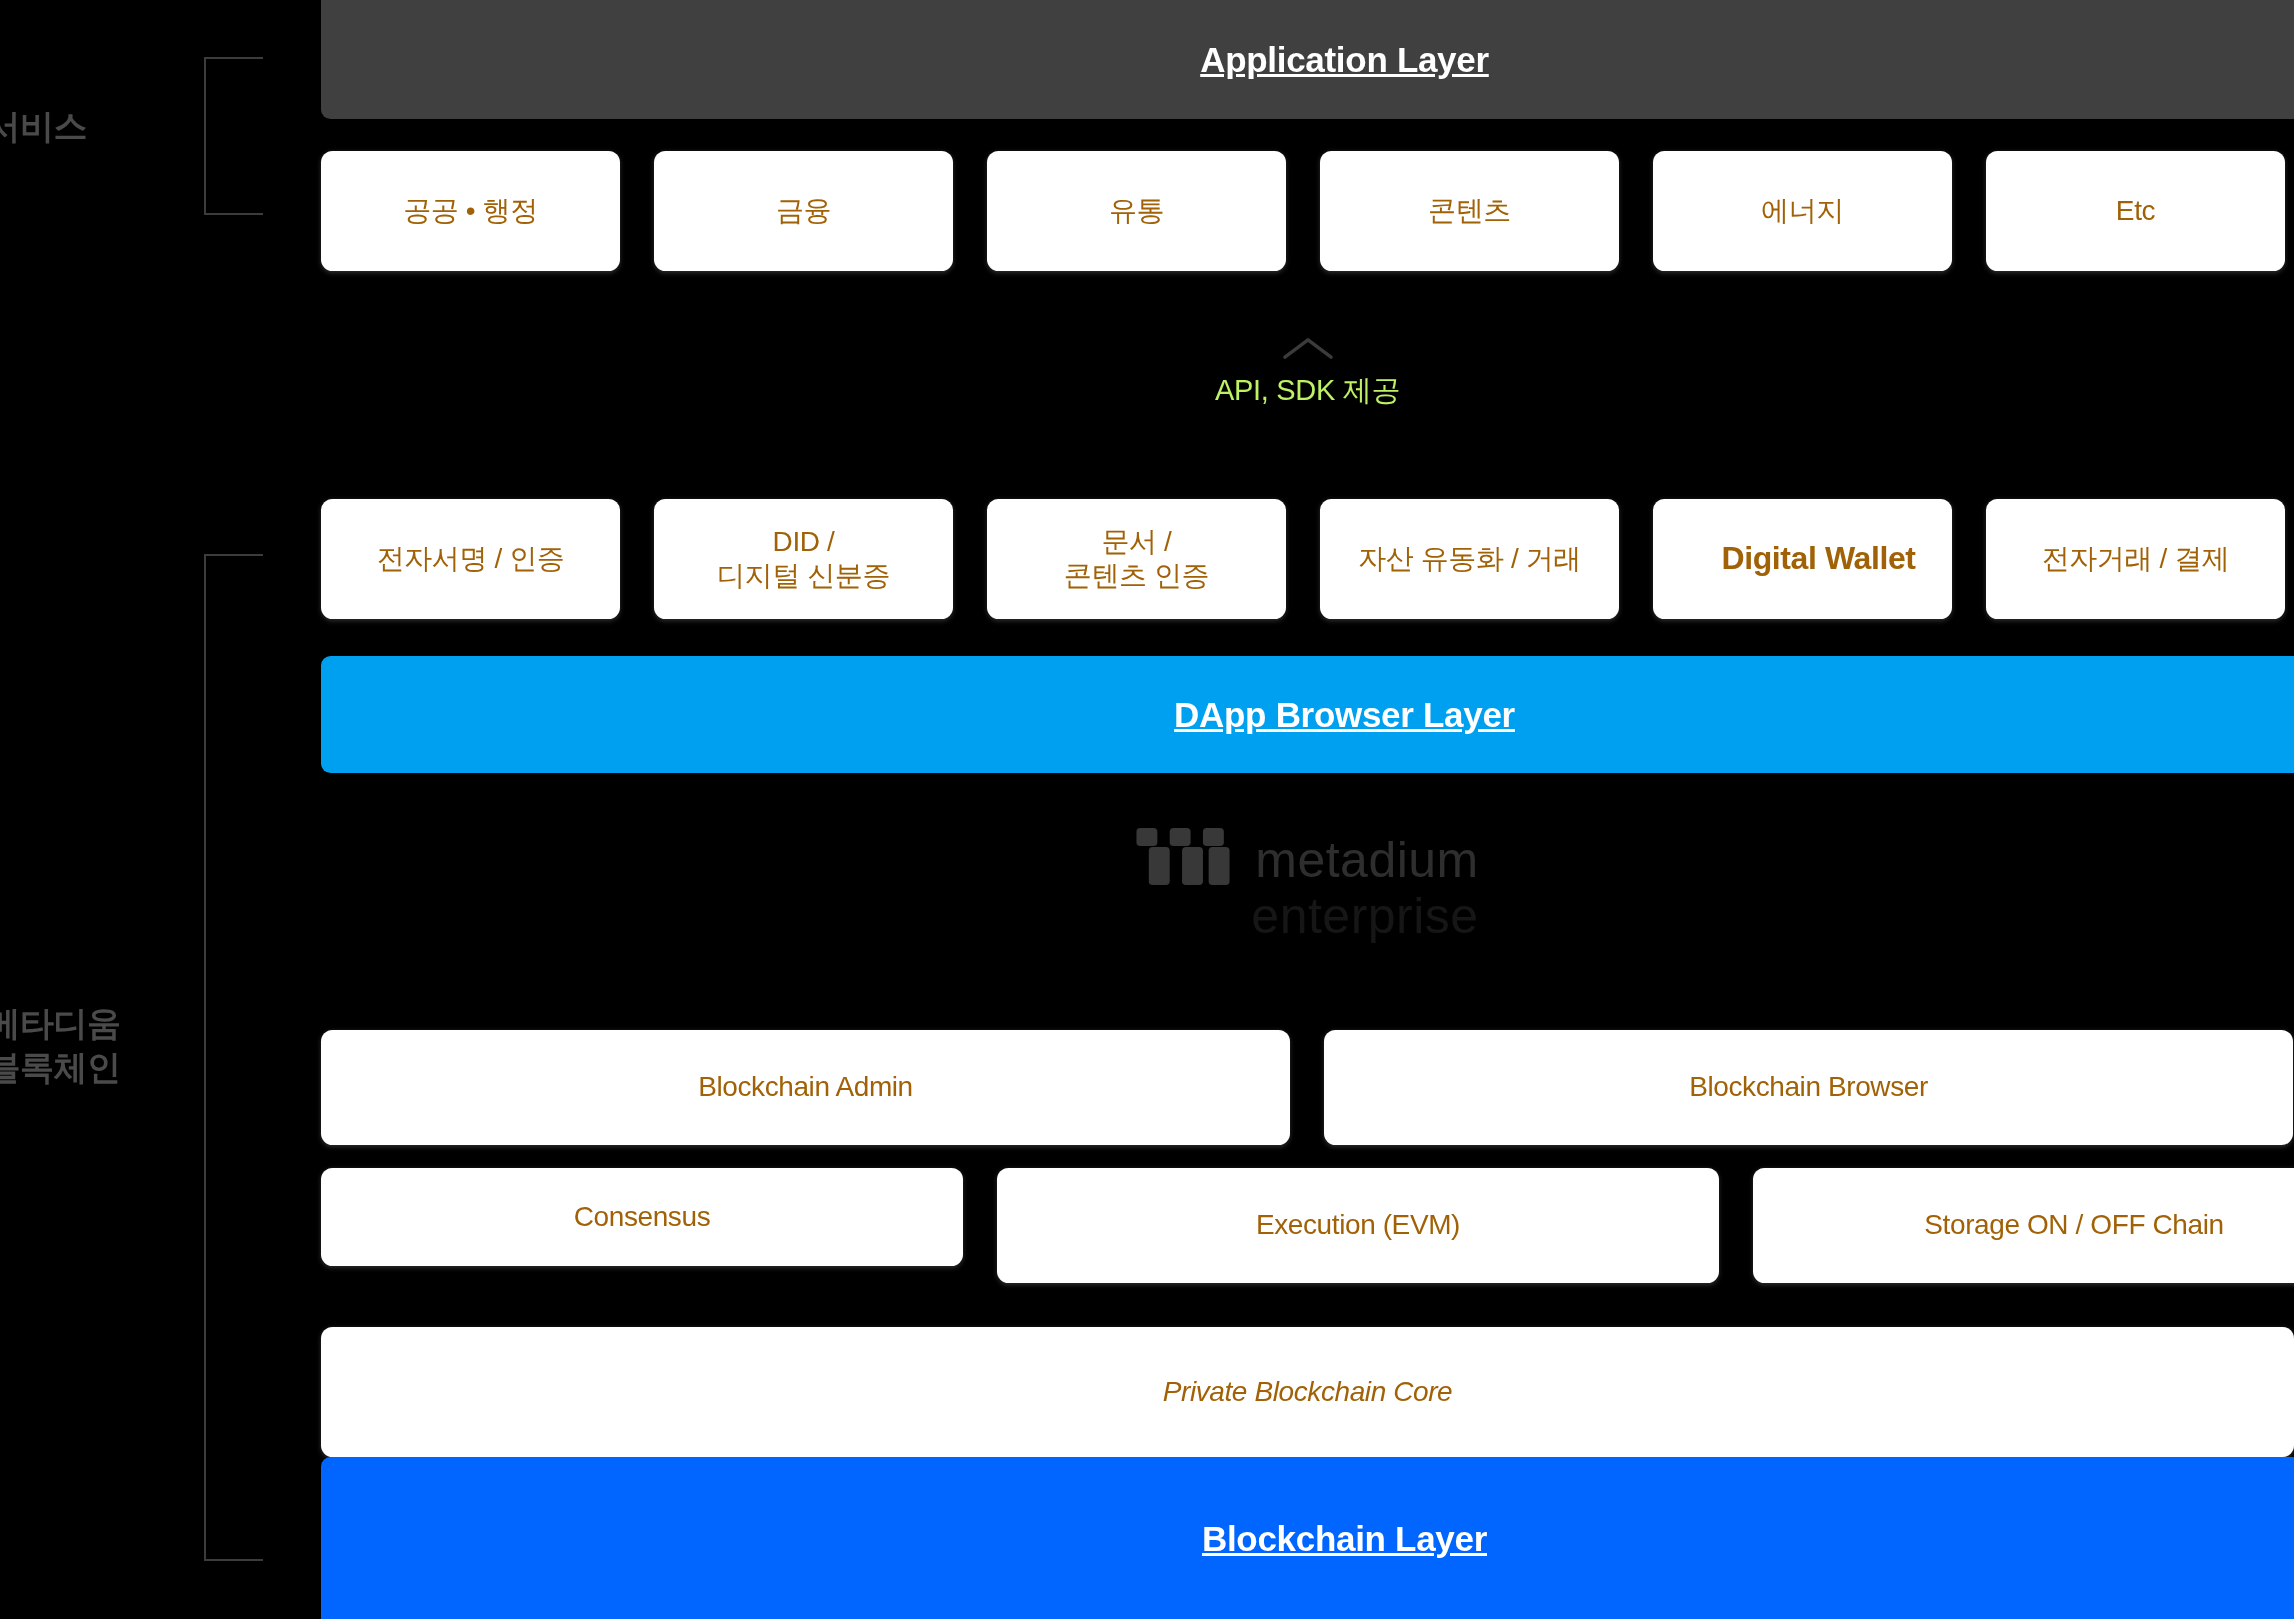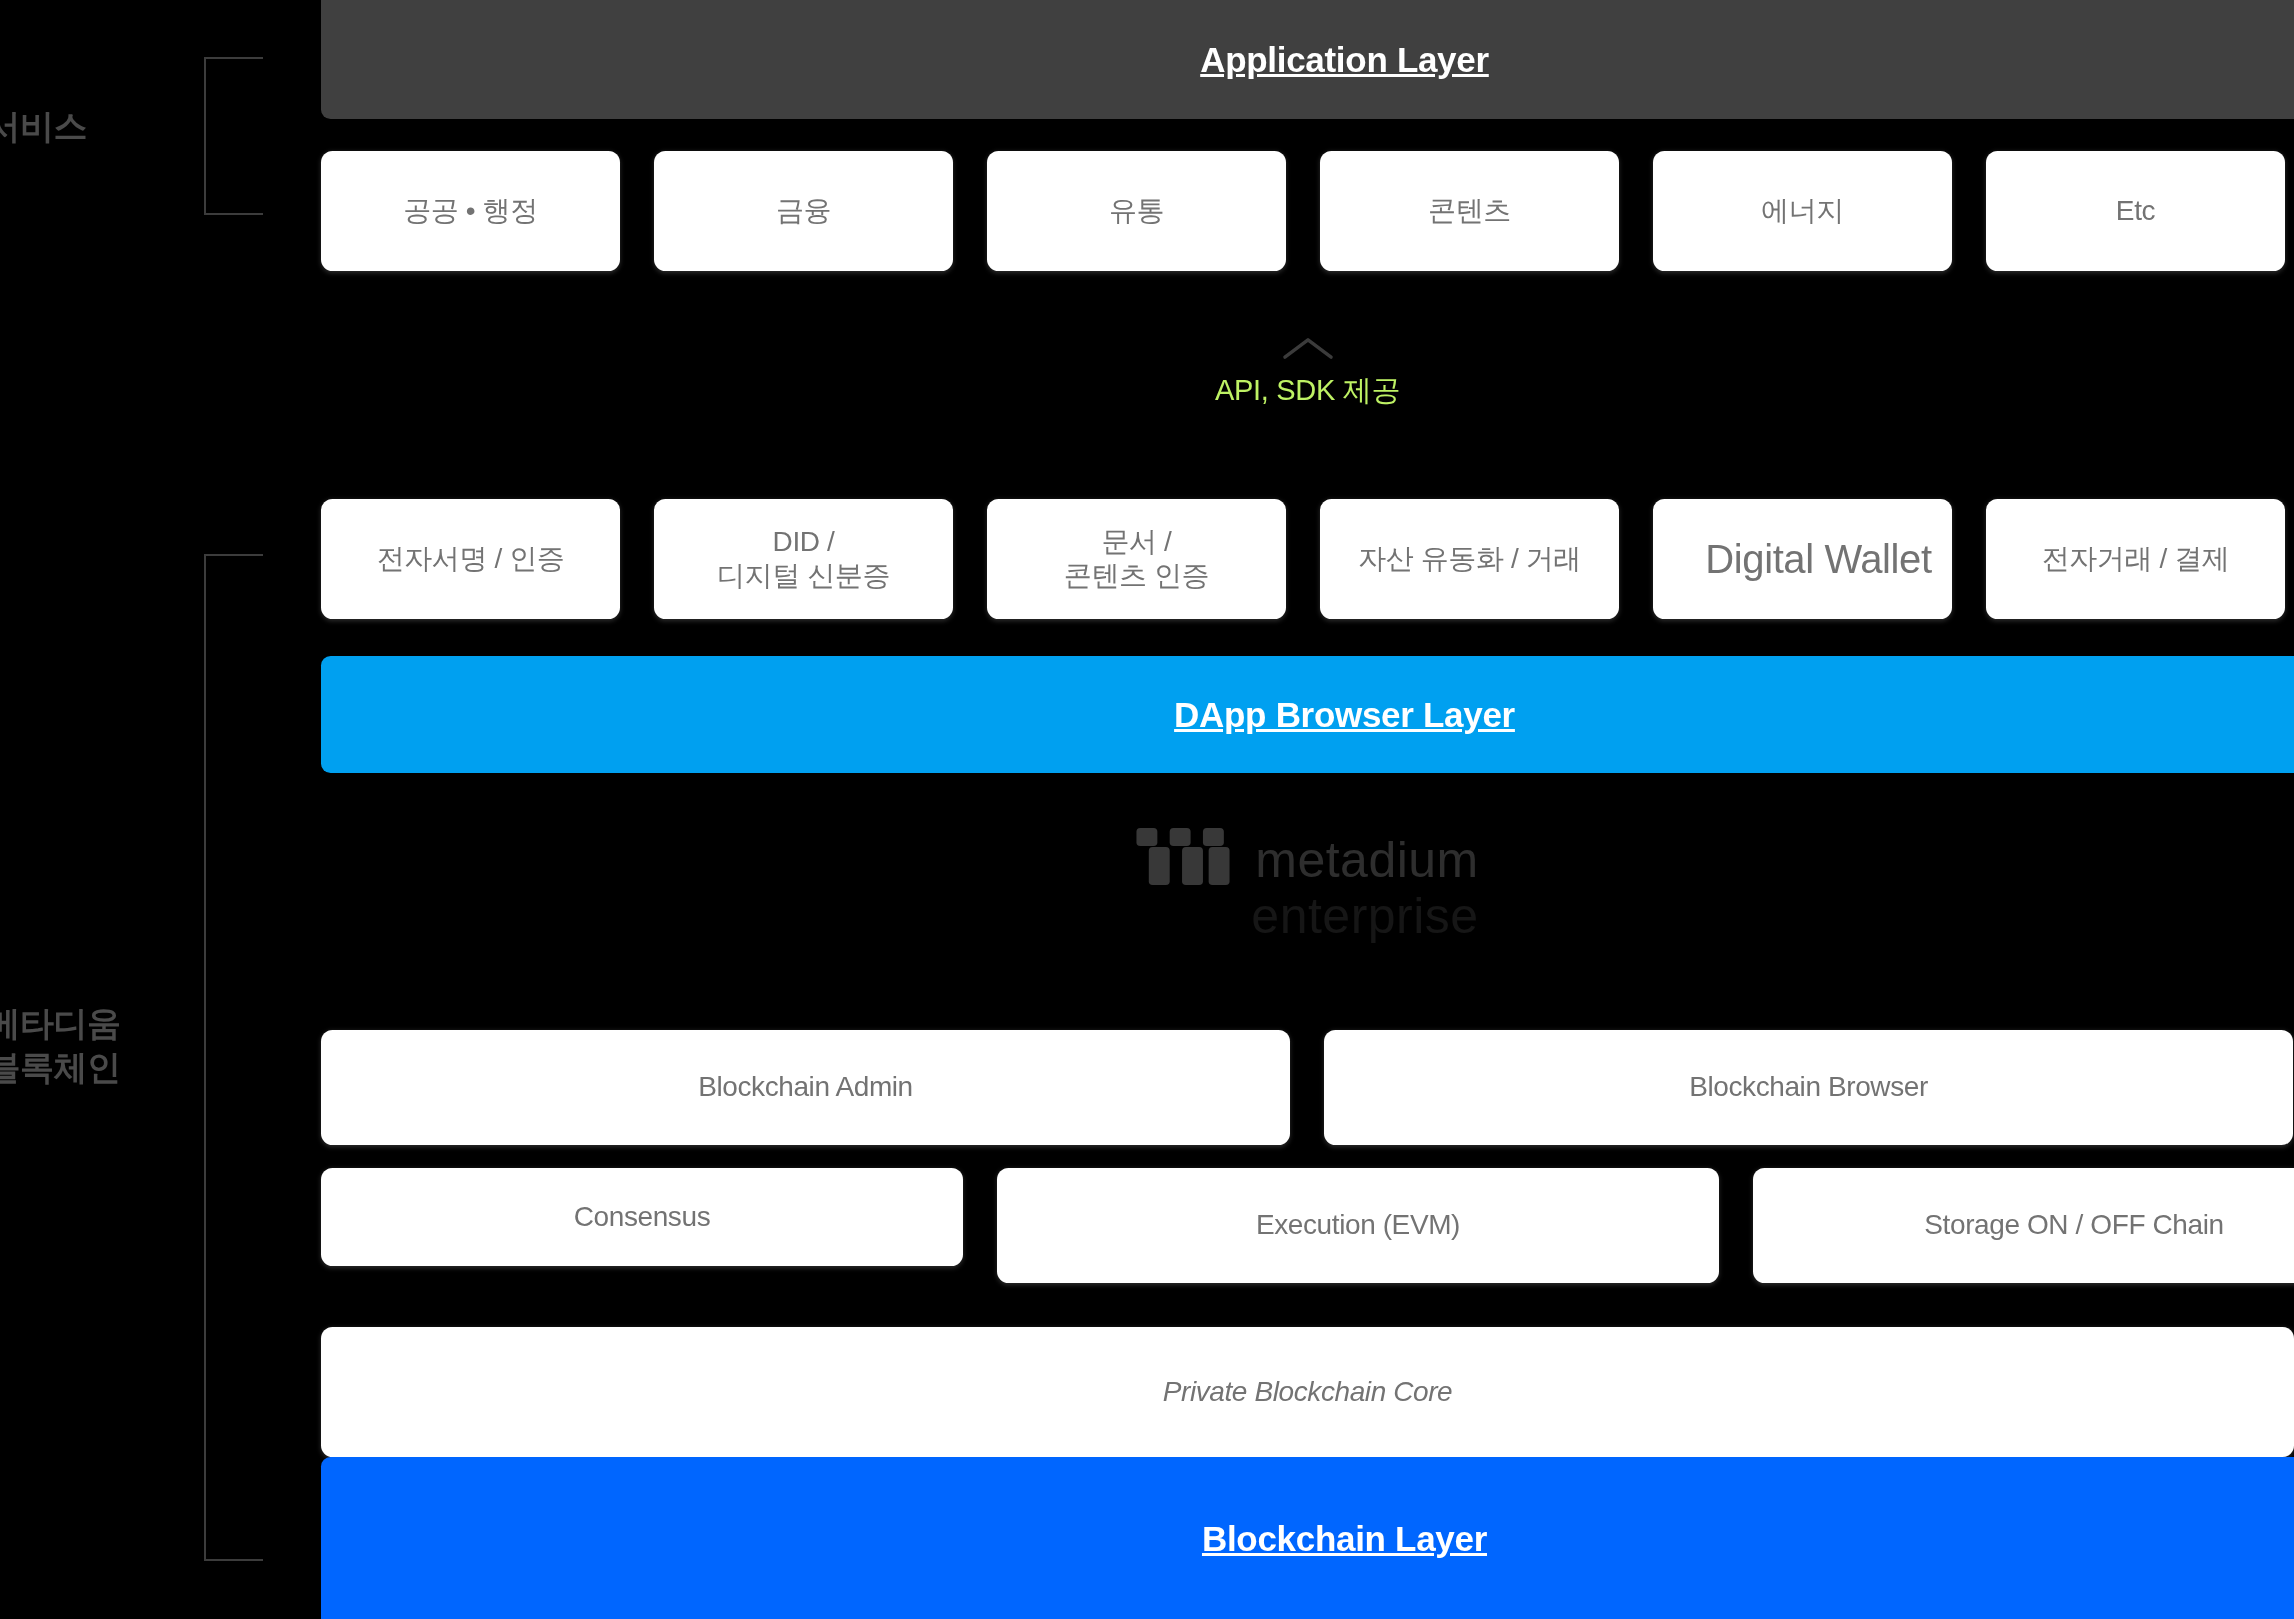--- a/index.html
+++ b/index.html
@@ -98,28 +98,28 @@
 
   
   .card {
     background: #ffffff;
     border-radius: 11.5px;
     box-shadow: 0 1.9px 4.8px rgba(255,255,255,0.18);
     display: flex;
     align-items: center;
     justify-content: center;
     text-align: center;
-    color: #737373;
+    color: #a16207;
     font-size: 28px;
     line-height: 1.22;
     letter-spacing: -0.4px;
     box-sizing: border-box;
     flex: 0 0 auto;
   }
-  .card.bold { font-weight: 400; font-size: 40px; padding-left: 32px; }
+  .card.bold { font-weight: 700; font-size: 32px; padding-left: 32px; }
   .card .two-line { white-space: pre-line; }
 
   
   #row-services   { top: 151px; height: 120px; }
   #row-services .card { width: 299px; height: 120px; }
 
   #row-solutions  { top: 499px; height: 120px; }
   #row-solutions .card { width: 299px; height: 120px; }
 
   #row-admin      { top: 1030px; height: 115px; }

